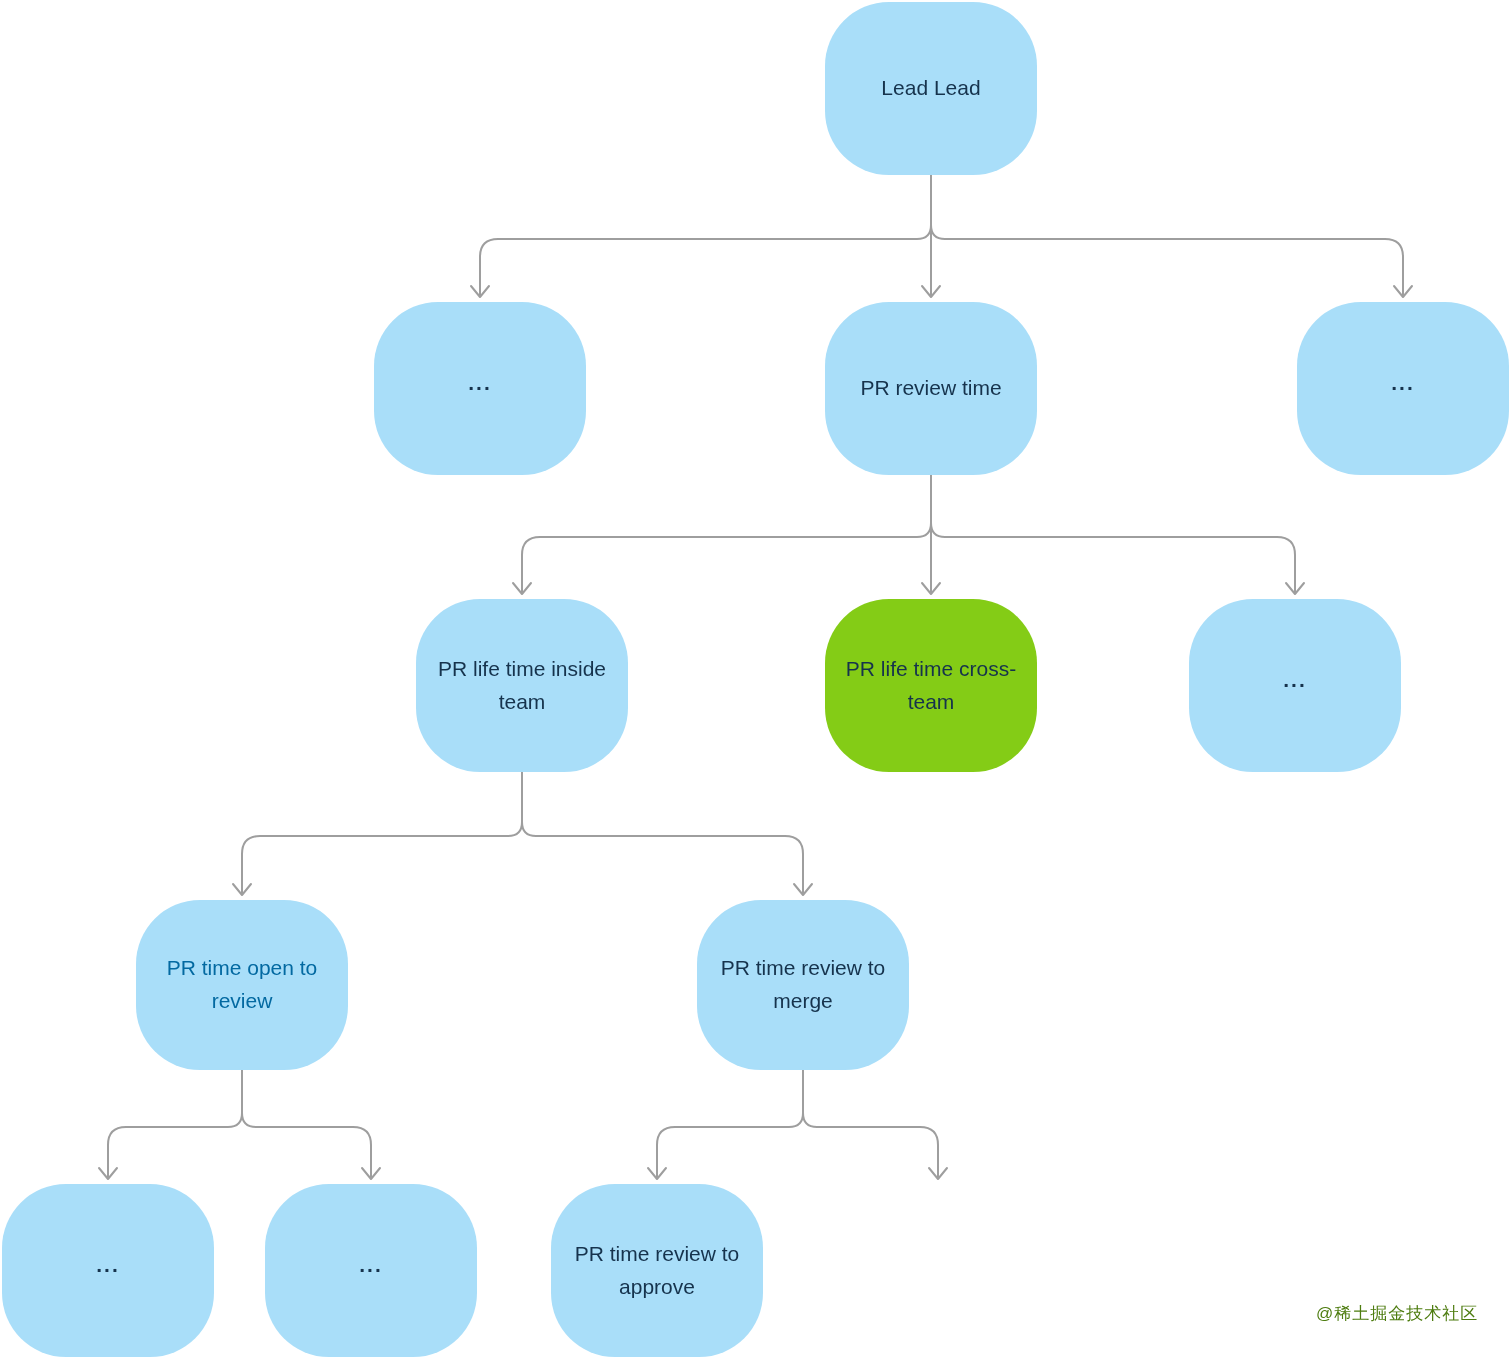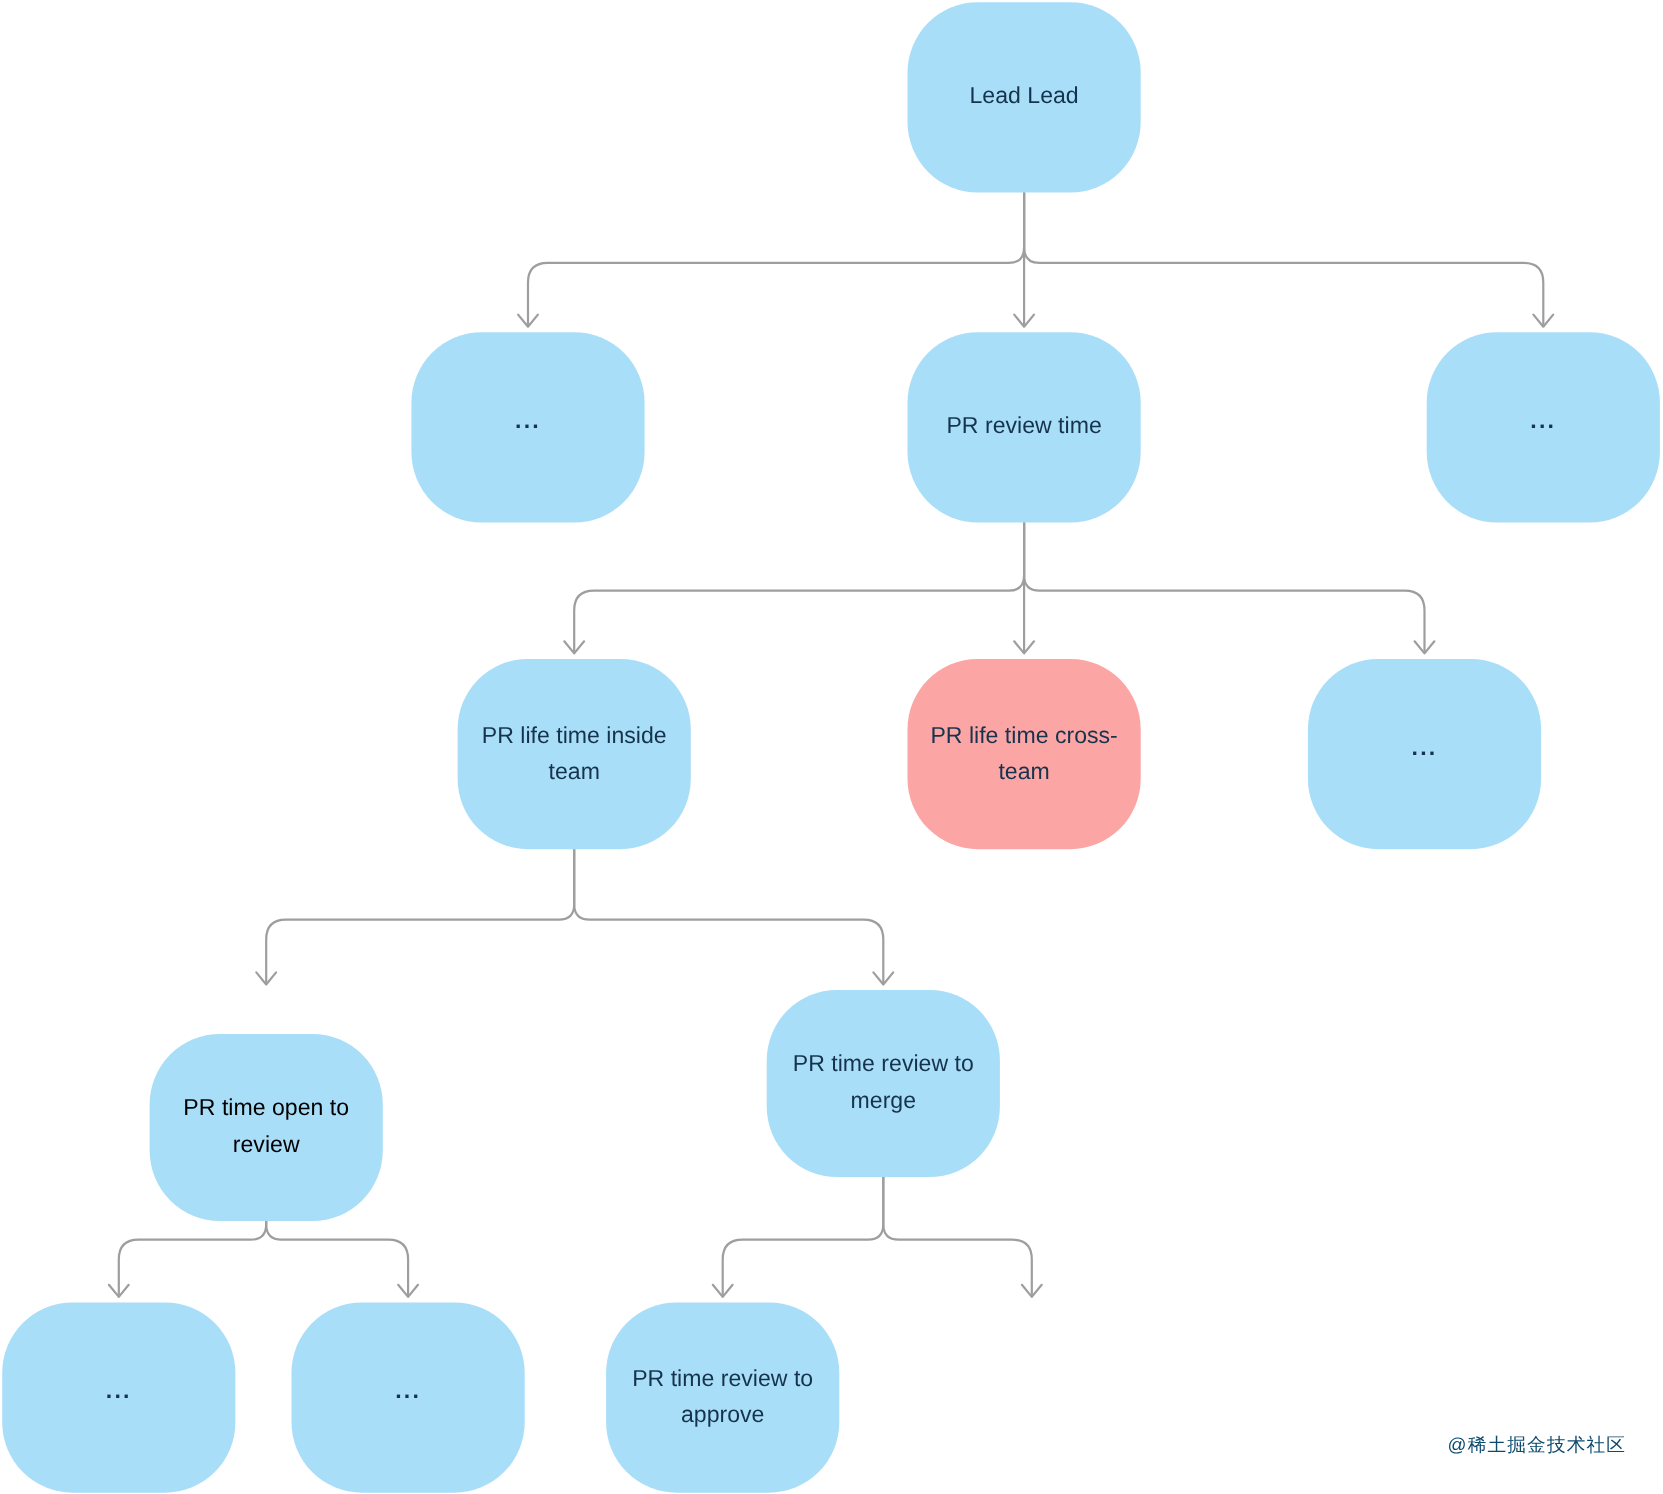--- a/index.html
+++ b/index.html
@@ -75,45 +75,45 @@
       <path d="M 794 884 L 803 895 L 812 884" fill="none" stroke="#9E9E9E" stroke-width="2" stroke-linecap="round" stroke-linejoin="round"></path>
       <path d="M 242 1070 L 242 1113 Q 242 1127 228 1127 L 126 1127 Q 108 1127 108 1145 L 108 1177" fill="none" stroke="#9E9E9E" stroke-width="2" stroke-linecap="round" stroke-linejoin="round"></path>
       <path d="M 99 1168 L 108 1179 L 117 1168" fill="none" stroke="#9E9E9E" stroke-width="2" stroke-linecap="round" stroke-linejoin="round"></path>
       <path d="M 242 1070 L 242 1113 Q 242 1127 256 1127 L 353 1127 Q 371 1127 371 1145 L 371 1177" fill="none" stroke="#9E9E9E" stroke-width="2" stroke-linecap="round" stroke-linejoin="round"></path>
       <path d="M 362 1168 L 371 1179 L 380 1168" fill="none" stroke="#9E9E9E" stroke-width="2" stroke-linecap="round" stroke-linejoin="round"></path>
       <path d="M 803 1070 L 803 1113 Q 803 1127 789 1127 L 675 1127 Q 657 1127 657 1145 L 657 1177" fill="none" stroke="#9E9E9E" stroke-width="2" stroke-linecap="round" stroke-linejoin="round"></path>
       <path d="M 648 1168 L 657 1179 L 666 1168" fill="none" stroke="#9E9E9E" stroke-width="2" stroke-linecap="round" stroke-linejoin="round"></path>
       <path d="M 803 1070 L 803 1113 Q 803 1127 817 1127 L 920 1127 Q 938 1127 938 1145 L 938 1177" fill="none" stroke="#9E9E9E" stroke-width="2" stroke-linecap="round" stroke-linejoin="round"></path>
       <path d="M 929 1168 L 938 1179 L 947 1168" fill="none" stroke="#9E9E9E" stroke-width="2" stroke-linecap="round" stroke-linejoin="round"></path>
     </svg>
-  <div class="watermark" style="color: #0c4a6e;">@稀土掘金技术社区</div>
+  <div class="watermark" style="color: #4d7c0f;">@稀土掘金技术社区</div>
 <div class="node" style="left: 825px; top: 2px; width: 212px; height: 173px; background: rgb(169, 222, 249); color: rgb(22, 51, 77);">
     <span class="label">Lead Lead</span>
   </div>
     <div class="node ellipsis" style="left: 374px; top: 302px; width: 212px; height: 173px; background: rgb(169, 222, 249); color: rgb(22, 51, 77);">
     <span class="label">...</span>
   </div>
     <div class="node" style="left: 825px; top: 302px; width: 212px; height: 173px; background: rgb(169, 222, 249); color: rgb(22, 51, 77);">
     <span class="label">PR review time</span>
   </div>
     <div class="node ellipsis" style="left: 1297px; top: 302px; width: 212px; height: 173px; background: rgb(169, 222, 249); color: rgb(22, 51, 77);">
     <span class="label">...</span>
   </div>
     <div class="node" style="left: 416px; top: 599px; width: 212px; height: 173px; background: rgb(169, 222, 249); color: rgb(22, 51, 77);">
     <span class="label">PR life time inside
 team</span>
   </div>
-    <div class="node" style="left: 825px; top: 599px; width: 212px; height: 173px; background: #fca5a5; color: rgb(22, 51, 77);">
+    <div class="node" style="left: 825px; top: 599px; width: 212px; height: 173px; background: #84cc16; color: rgb(22, 51, 77);">
     <span class="label">PR life time cross-
 team</span>
   </div>
     <div class="node ellipsis" style="left: 1189px; top: 599px; width: 212px; height: 173px; background: rgb(169, 222, 249); color: rgb(22, 51, 77);">
     <span class="label">...</span>
   </div>
-    <div class="node" style="left: 136px; top: 900px; width: 212px; height: 170px; background: rgb(169, 222, 249); color: #000000; margin-top: 40px;">
+    <div class="node" style="left: 136px; top: 900px; width: 212px; height: 170px; background: rgb(169, 222, 249); color: #0369a1;">
     <span class="label">PR time open to
 review</span>
   </div>
     <div class="node" style="left: 697px; top: 900px; width: 212px; height: 170px; background: rgb(169, 222, 249); color: rgb(22, 51, 77);">
     <span class="label">PR time review to
 merge</span>
   </div>
     <div class="node ellipsis" style="left: 2px; top: 1184px; width: 212px; height: 173px; background: rgb(169, 222, 249); color: rgb(22, 51, 77);">
     <span class="label">...</span>
   </div>

